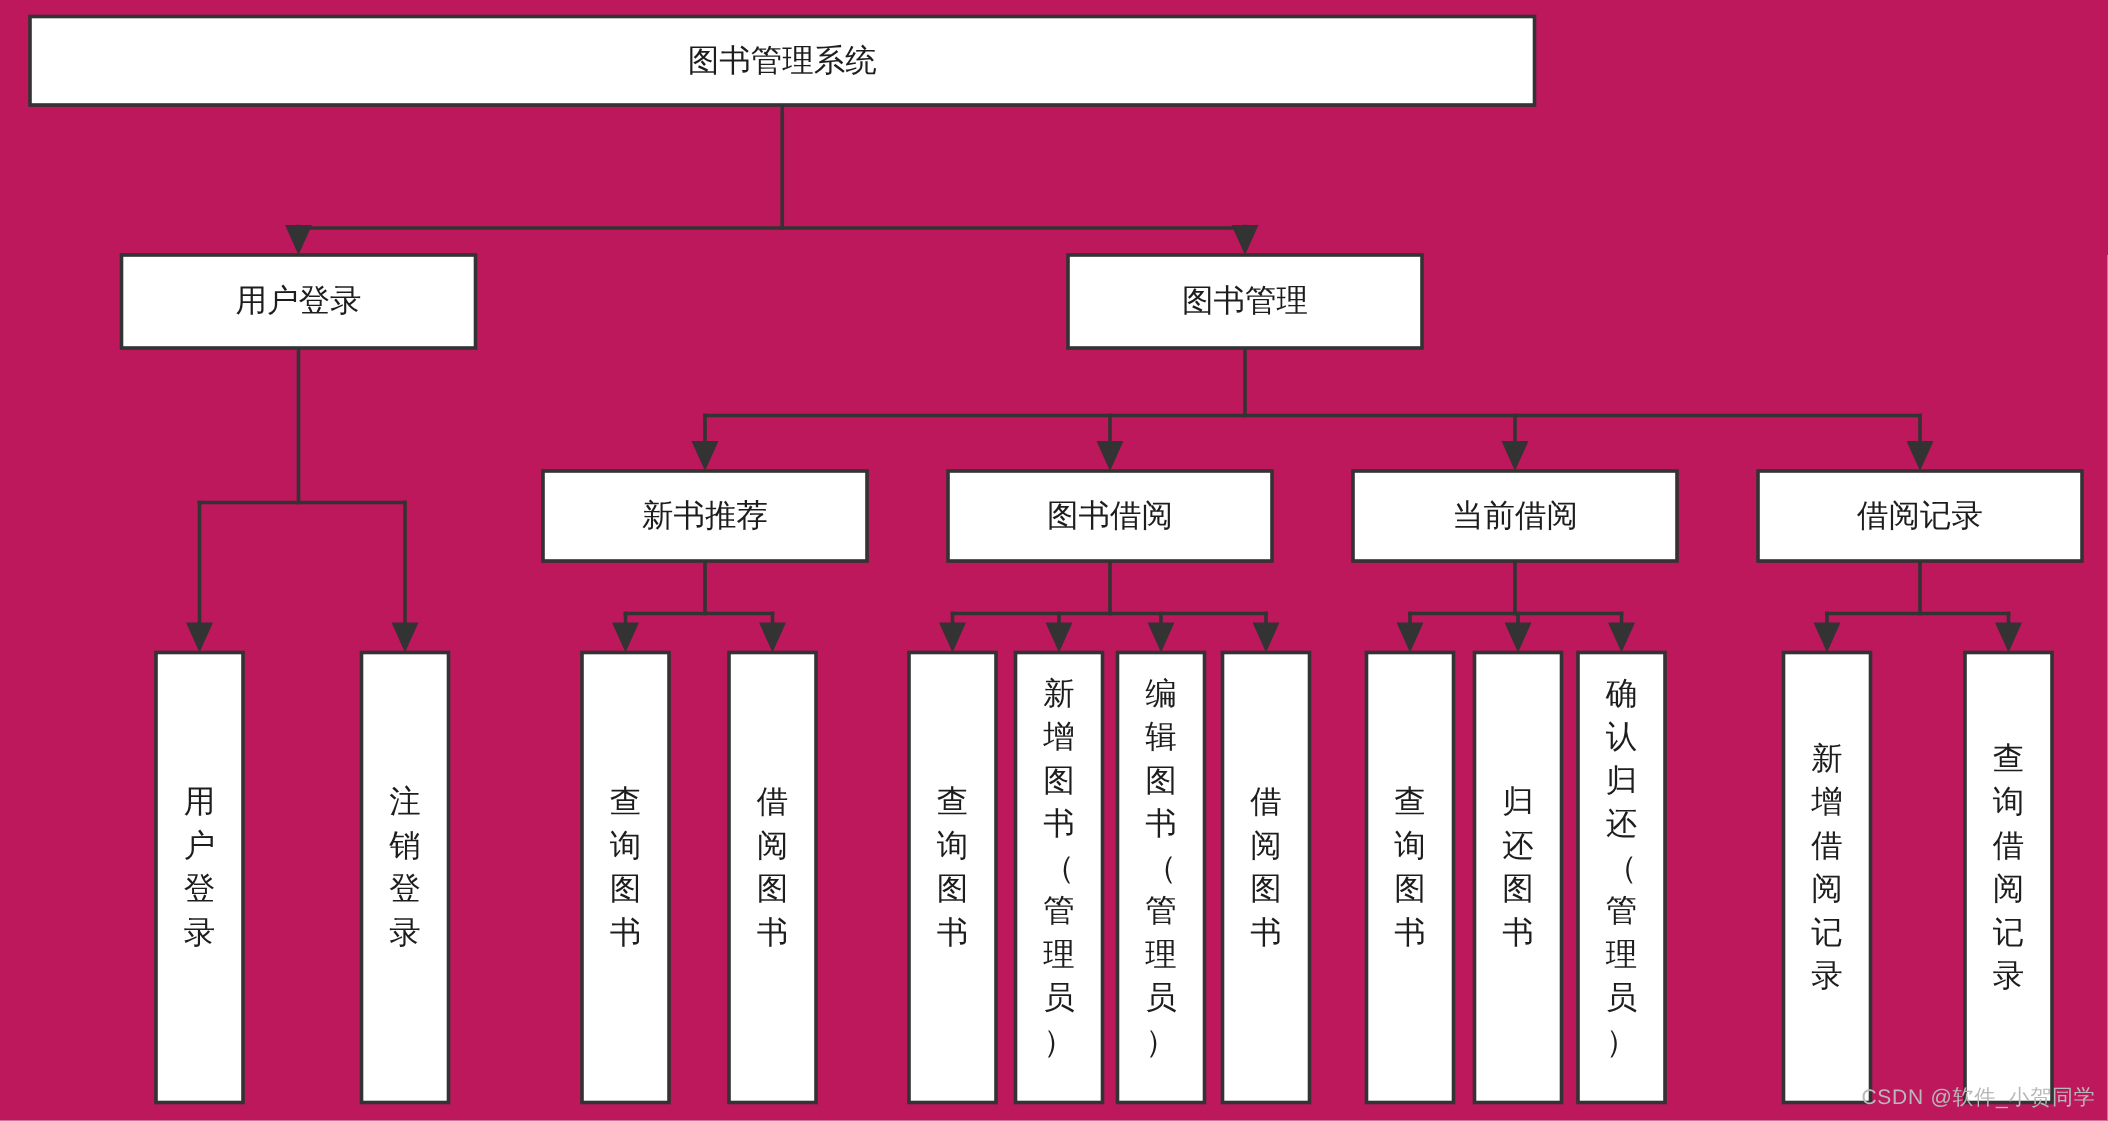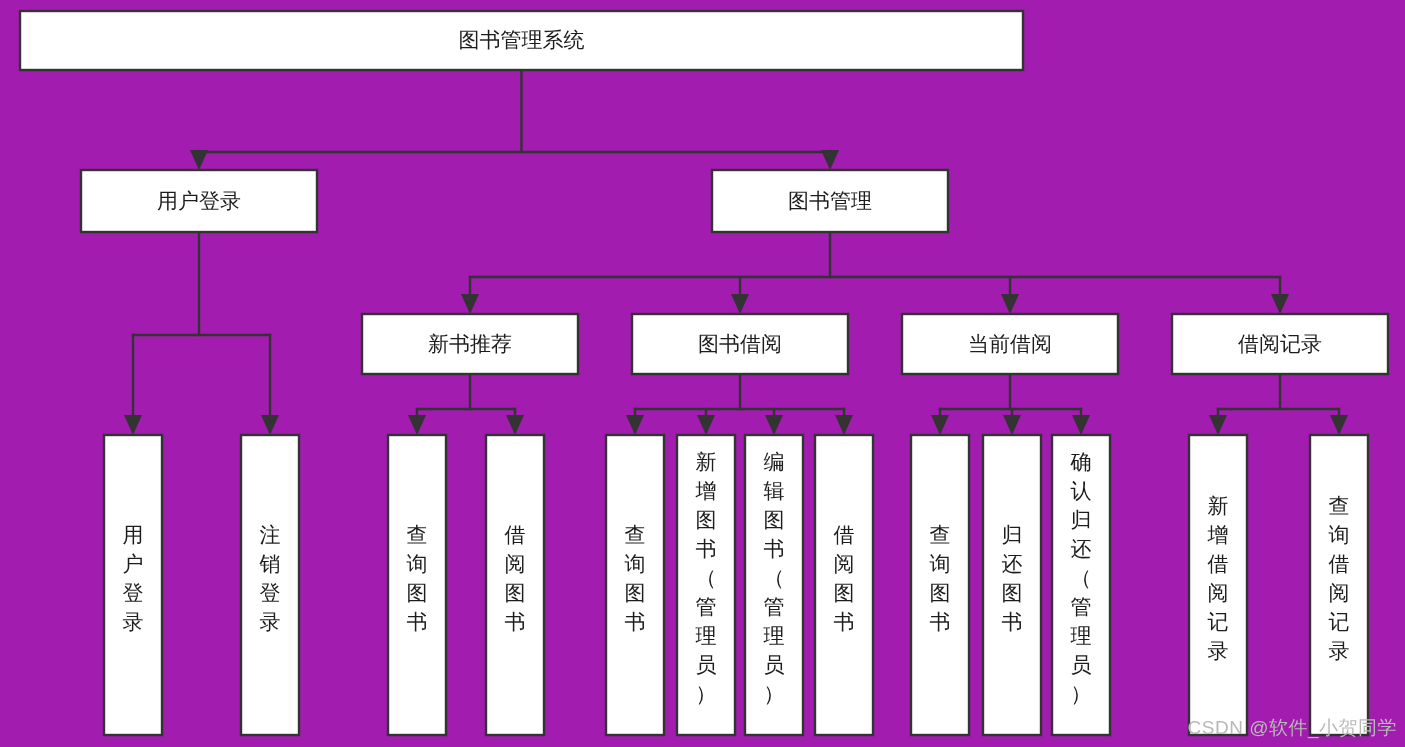--- a/index.html
+++ b/index.html
@@ -10,21 +10,21 @@
   body {
     width: 1405px;
     height: 747px;
     font-family: "Liberation Sans", "DejaVu Sans", sans-serif;
     overflow: hidden;
   }
   #diagram-root {
     position: relative;
     width: 1405px;
     height: 747px;
-    background: #a21caf;
+    background: #be185d;
   }
   #tree-svg {
     position: absolute;
     left: 0;
     top: 0;
   }
   .node-box {
     fill: #ffffff;
     stroke: #333333;
     stroke-width: 2.4;
@@ -50,21 +50,21 @@
     font-family: "Liberation Sans", "DejaVu Sans", sans-serif;
     font-size: 21px;
     fill: #1d1d1d;
     text-anchor: middle;
   }
   .watermark {
     position: absolute;
     right: 8px;
     bottom: 6px;
     font-family: "Liberation Sans", "DejaVu Sans", sans-serif;
-    font-size: 19px;
+    font-size: 14px;
     color: #b8b8b8;
     letter-spacing: 0.5px;
     white-space: nowrap;
     user-select: none;
   }
 </style>
 </head>
 <body>
 
 <div id="diagram-root">

